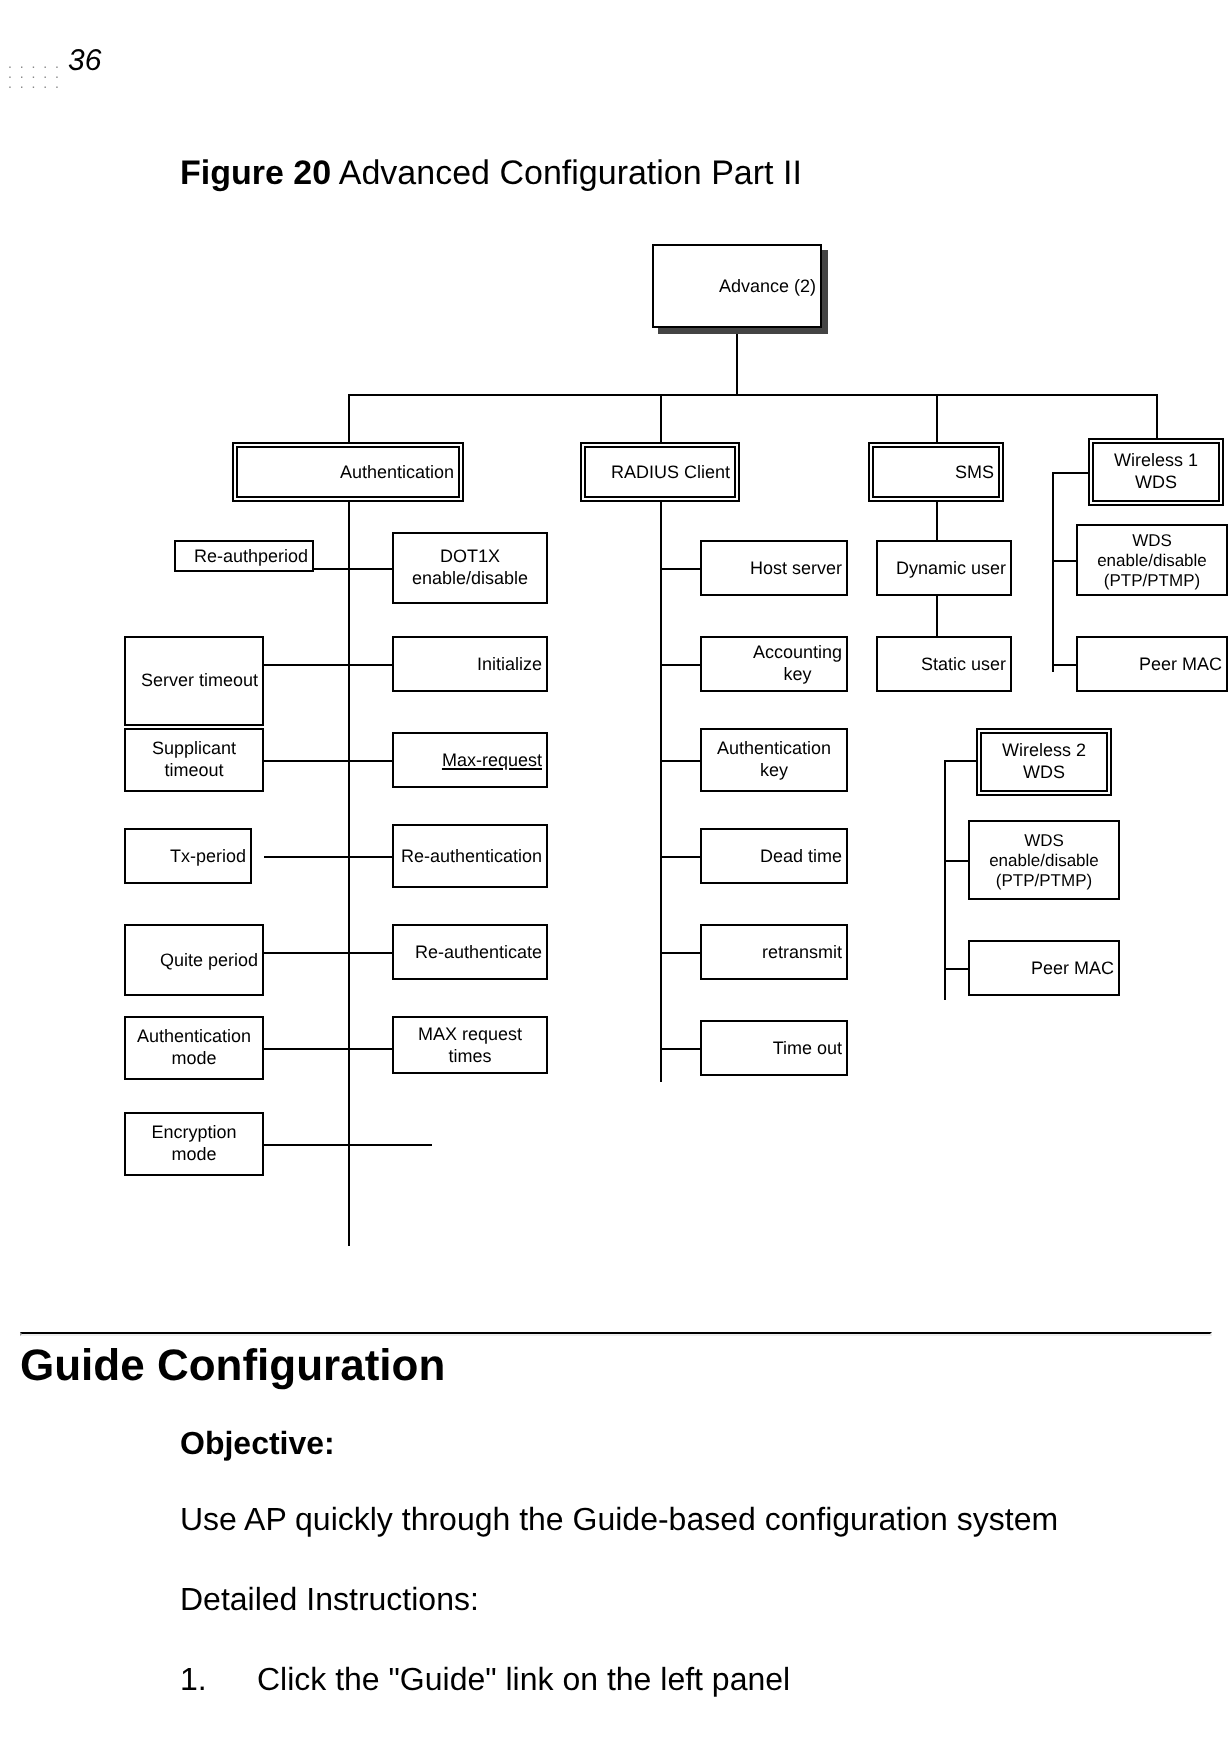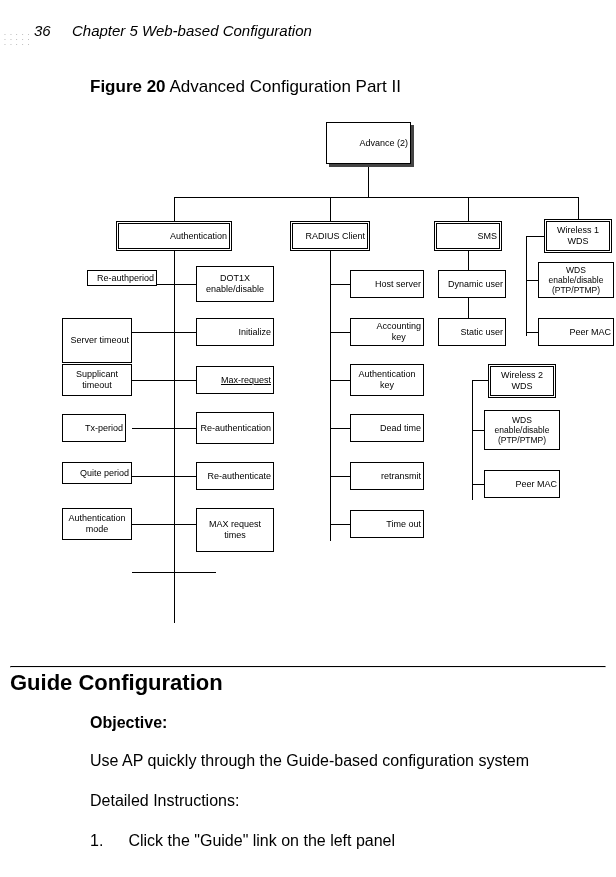--- a/index.html
+++ b/index.html
@@ -128,21 +128,20 @@
     font-size: 16px;
   }
   .list1 .num { display:inline-block; width: 34px; }
 </style>
 </head>
 <body>
 
 <div class="page">
   <div class="header-dots"></div>
   <div class="page-number">36</div>
-  <div class="chapter-header">Chapter 5 Web-based Configuration</div>
 
   <div class="figure-caption">
     <b>Figure 20</b>
     <span>Advanced Configuration Part II</span>
   </div>
 
   <div class="diagram">
 
     <div class="node shadow" style="left:268px;top:14px;width:85px;height:42px;">
       <span>Advance (2)</span>
@@ -185,36 +184,39 @@
 
     <div class="hline" style="left:74px;top:320px;width:84px;"></div>
     <div class="node" style="left:4px;top:306px;width:64px;height:28px;">
         <span>Tx-period</span>
       </div>
     <div class="node" style="left:138px;top:304px;width:78px;height:32px;">
         <span>Re-authentication</span>
       </div>
 
     <div class="hline" style="left:74px;top:368px;width:84px;"></div>
-    <div class="node" style="left:4px;top:354px;width:70px;height:22px;">
+    <div class="node" style="left:4px;top:354px;width:70px;height:36px;">
         <span>Quite period</span>
       </div>
     <div class="node" style="left:138px;top:354px;width:78px;height:28px;">
         <span>Re-authenticate</span>
       </div>
 
     <div class="hline" style="left:74px;top:416px;width:84px;"></div>
     <div class="node" style="left:4px;top:400px;width:70px;height:32px;">
         <span>Authentication mode</span>
       </div>
-    <div class="node" style="left:138px;top:400px;width:78px;height:44px;">
+    <div class="node" style="left:138px;top:400px;width:78px;height:29px;">
         <span>MAX request times</span>
       </div>
 
     <div class="hline" style="left:74px;top:464px;width:84px;"></div>
+    <div class="node" style="left:4px;top:448px;width:70px;height:32px;">
+        <span>Encryption mode</span>
+      </div>
 
     <div class="vline" style="left:272px;top:89px;height:24px;"></div>
     <div class="node double" style="left:232px;top:113px;width:80px;height:30px;">
       <span>RADIUS Client</span>
     </div>
     <div class="vline" style="left:272px;top:143px;height:290px;"></div>
 
     <div class="hline" style="left:272px;top:176px;width:20px;"></div>
     <div class="node" style="left:292px;top:162px;width:74px;height:28px;">
         <span>Host server</span>

